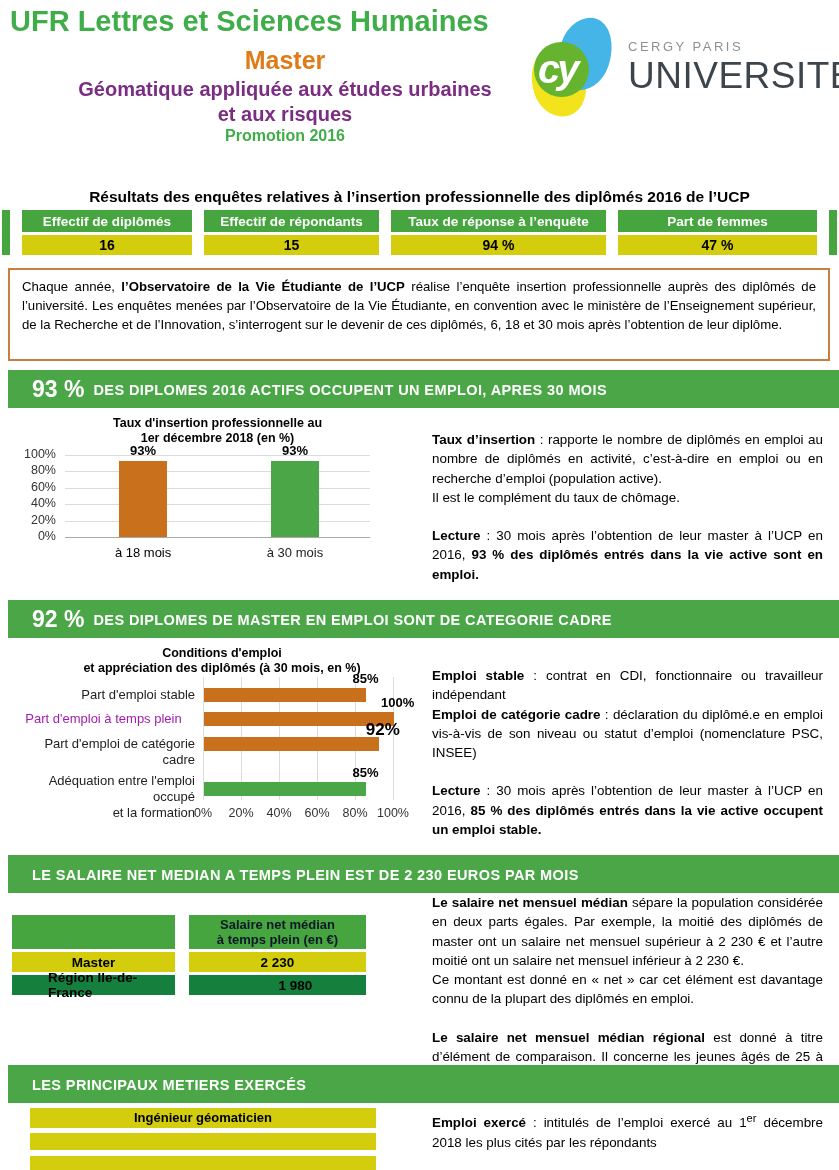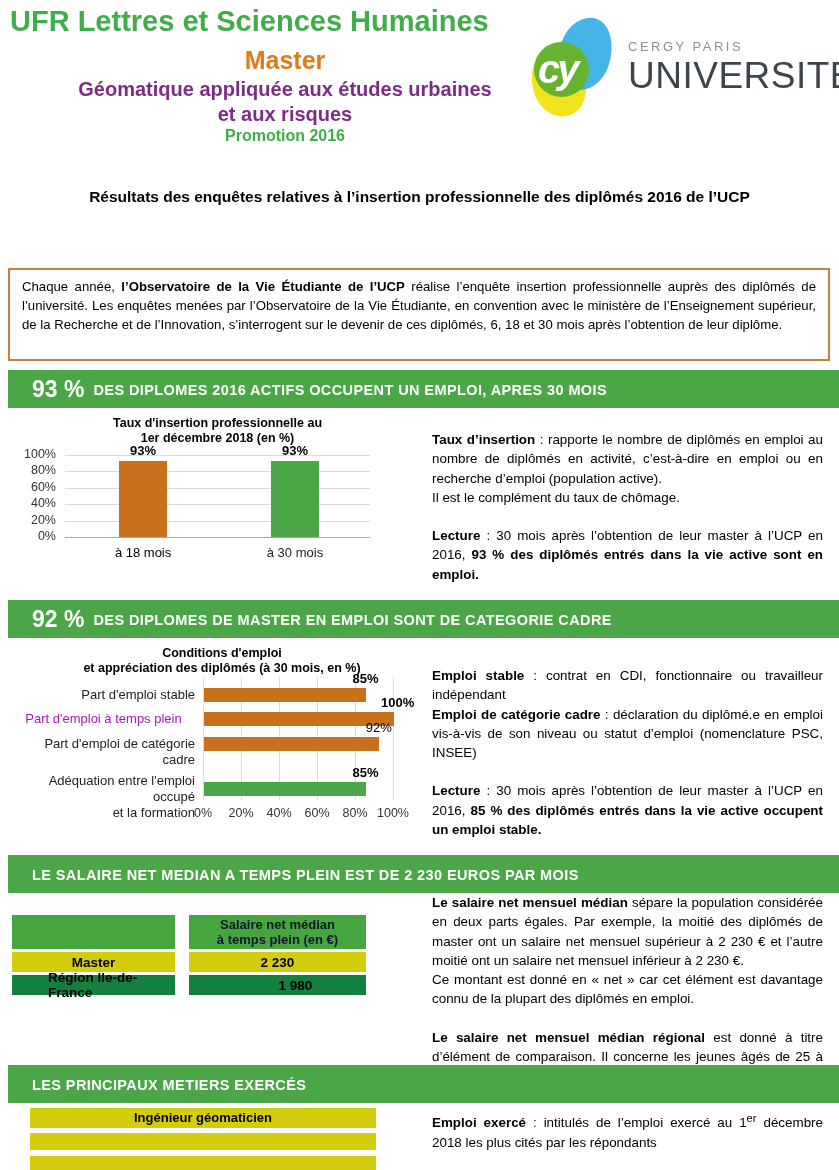--- a/index.html
+++ b/index.html
@@ -105,20 +105,32 @@
       <div class="cy">cy</div>
     </div>
     <div class="logo-sep"></div>
     <div class="logo-text">
       <div class="logo-top">CERGY PARIS</div>
       <div class="logo-bottom">UNIVERSITÉ</div>
     </div>
   </div>
 
   <div class="stats-title">Résultats des enquêtes relatives à l’insertion professionnelle des diplômés 2016 de l’UCP</div>
+  <div class="stats-table" id="stats-table">
+    <div class="edge edge-l"></div>
+    <div class="edge edge-r"></div>
+  <div class="cell-h" style="grid-area: 1 / 2;">Effectif de diplômés</div>
+      <div class="cell-v" style="grid-area: 2 / 2;">16</div>
+      <div class="cell-h" style="grid-area: 1 / 3;">Effectif de répondants</div>
+      <div class="cell-v" style="grid-area: 2 / 3;">15</div>
+      <div class="cell-h" style="grid-area: 1 / 4;">Taux de réponse à l’enquête</div>
+      <div class="cell-v" style="grid-area: 2 / 4;">94 %</div>
+      <div class="cell-h" style="grid-area: 1 / 5;">Part de femmes</div>
+      <div class="cell-v" style="grid-area: 2 / 5;">47 %</div>
+    </div>
 
   <div class="intro-box">
     <div class="p"><span>Chaque année, </span><b>l’Observatoire de la Vie Étudiante de l’UCP</b><span> réalise l’enquête insertion professionnelle auprès des diplômés de l’université. Les enquêtes menées par l’Observatoire de la Vie Étudiante, en convention avec le ministère de l’Enseignement supérieur, de la Recherche et de l’Innovation, s’interrogent sur le devenir de ces diplômés, 6, 18 et 30 mois après l’obtention de leur diplôme.</span></div>
   </div>
 
   <div class="banner" id="banner-employment">
     <span class="big">93 %</span>
     <span class="txt">DES DIPLOMES 2016 ACTIFS OCCUPENT UN EMPLOI, APRES 30 MOIS</span>
   </div>
   <div class="chart" id="chart1">
@@ -179,21 +191,21 @@
       <div style="position: absolute; left: 340.5px; top: 25px; font-weight: bold; font-size: 13px; white-space: nowrap;">85%</div>
       <div style="position: absolute; left: 0px; top: 65px; width: 183px; text-align: center; font-size: 13px; line-height: 16px; color: #a21caf;">
         <div>Part d'emploi à temps plein</div>
       </div>
       <div style="position: absolute; left: 192px; top: 66px; width: 190px; height: 14px; background: rgb(201, 112, 29);"></div>
       <div style="position: absolute; left: 369px; top: 49px; font-weight: bold; font-size: 13px; white-space: nowrap;">100%</div>
       <div style="position: absolute; left: 0px; top: 90px; width: 183px; text-align: right; font-size: 13px; line-height: 16px; color: rgb(34, 34, 34);">
         <div>Part d'emploi de catégorie cadre</div>
       </div>
       <div style="position: absolute; left: 192px; top: 91px; width: 174.8px; height: 14px; background: rgb(201, 112, 29);"></div>
-      <div style="position: absolute; left: 353.8px; top: 74px; font-weight: normal; font-size: 13px; white-space: nowrap;">92%</div>
+      <div style="position: absolute; left: 353.8px; top: 74px; font-weight: bold; font-size: 17px; white-space: nowrap;">92%</div>
       <div style="position: absolute; left: 0px; top: 127px; width: 183px; text-align: right; font-size: 13px; line-height: 16px; color: rgb(34, 34, 34);">
         <div>Adéquation entre l'emploi occupé</div>
         <div>et la formation</div>
       </div>
       <div style="position: absolute; left: 192px; top: 136px; width: 161.5px; height: 14px; background: rgb(74, 166, 71);"></div>
       <div style="position: absolute; left: 340.5px; top: 119px; font-weight: bold; font-size: 13px; white-space: nowrap;">85%</div>
     </div>
   <div class="tblock" id="notes-cadre">
     <div><b>Emploi stable</b><span> : contrat en CDI, fonctionnaire ou travailleur indépendant</span></div>
     <div><b>Emploi de catégorie cadre</b><span> : déclaration du diplômé.e en emploi vis-à-vis de son niveau ou statut d’emploi (nomenclature PSC, INSEE)</span></div>

